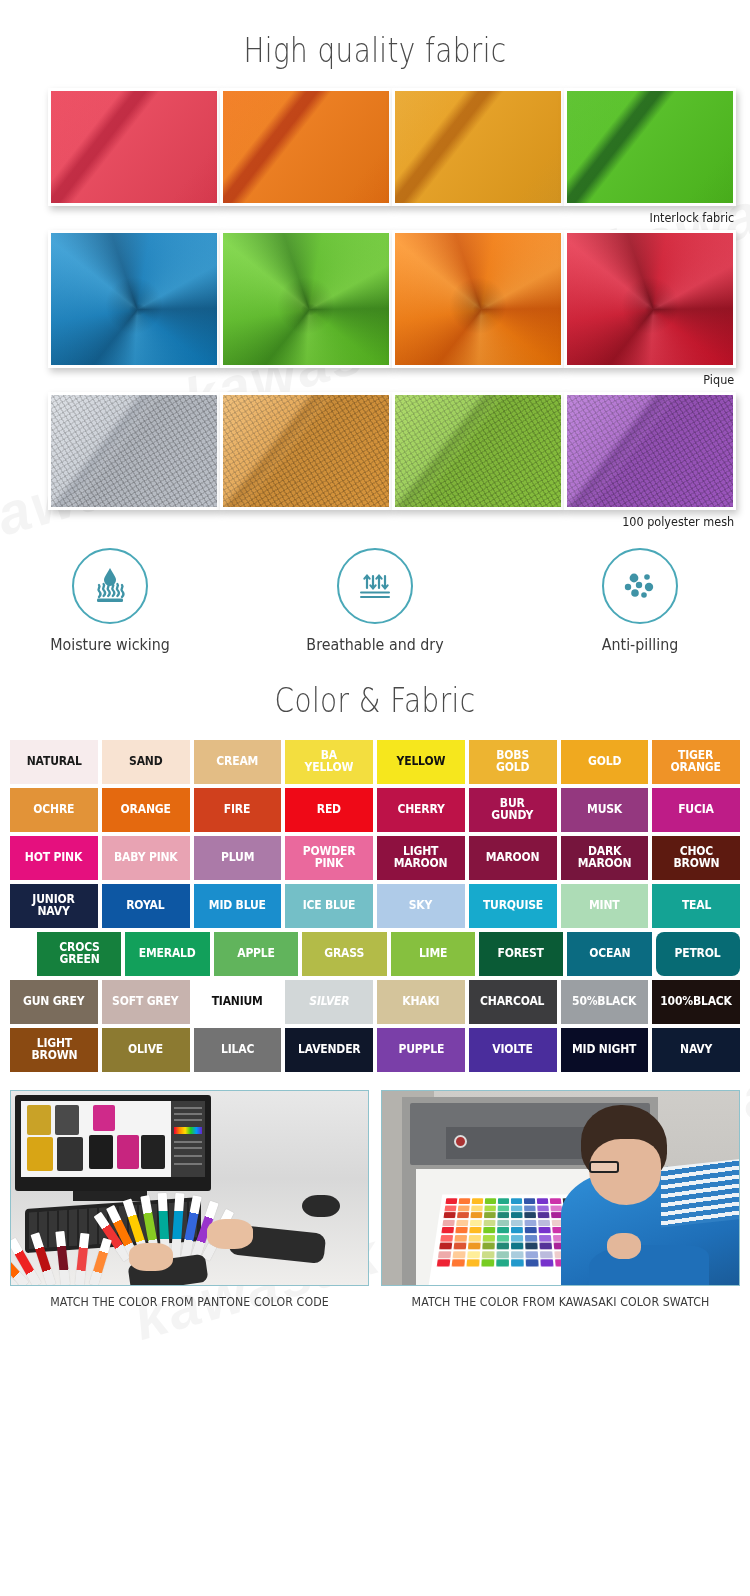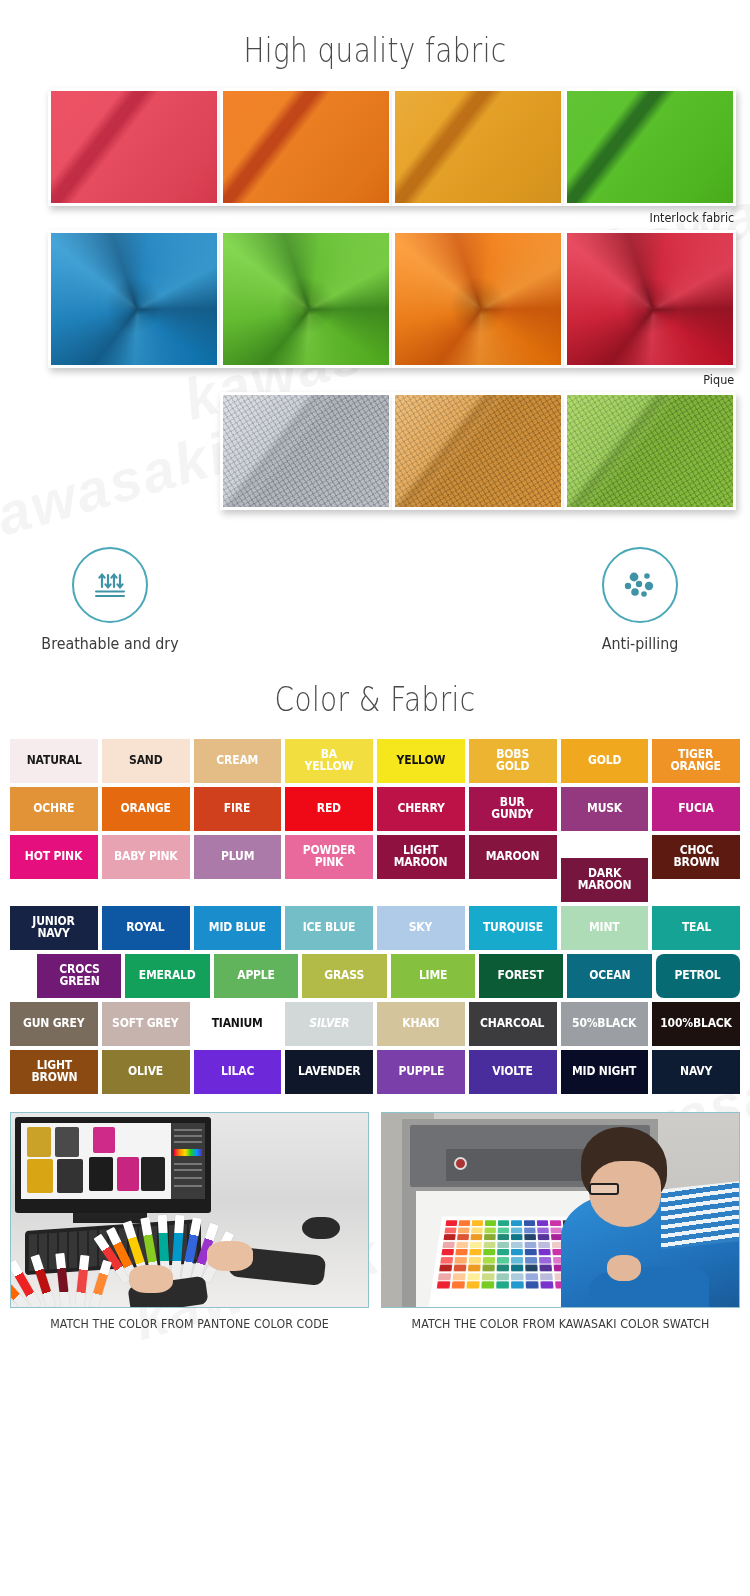--- a/index.html
+++ b/index.html
@@ -298,25 +298,48 @@
         <div class="fab-mesh" style="--c1:#e09b3e;--c2:#edb463;--cd:#c07c22;"></div>
       </div>
       <div class="cap-spacer"></div>
     </div>
     <div class="fabric-cell">
       <div class="swatch">
         <div class="fab-mesh" style="--c1:#8cc63f;--c2:#a0d44f;--cd:#6fa52a;"></div>
       </div>
       <div class="cap-spacer"></div>
     </div>
+    <div class="fabric-cell">
+      <div class="swatch">
+        <div class="fab-mesh" style="--c1:#a158c4;--c2:#b370d4;--cd:#7f3ba2;"></div>
+      </div>
+      <div class="fabric-caption">100 polyester mesh</div>
+    </div>
   </div>
 </div>
 
 <div class="features">
 
+  <div class="feature">
+    <div class="feat-circle">
+      <svg width="46" height="46" viewBox="0 0 46 46">
+        <path d="M23 5 C19 12 17 14.5 17 17 a6 6 0 0 0 12 0 C29 14.5 27 12 23 5 Z" fill="#3f93a6"></path>
+        <g stroke="#3f93a6" stroke-width="2.4" fill="none" stroke-linecap="round">
+          <path d="M12 22 c2 2 -2 4 0 6 s2 4 0 6"></path>
+          <path d="M16.6 21 c2 2 -2 4 0 6 s2 4 0 6"></path>
+          <path d="M21.2 21 c2 2 -2 4 0 6 s2 4 0 6"></path>
+          <path d="M25.8 21 c2 2 -2 4 0 6 s2 4 0 6"></path>
+          <path d="M30.4 21 c2 2 -2 4 0 6 s2 4 0 6"></path>
+          <path d="M35 22 c2 2 -2 4 0 6 s2 4 0 6"></path>
+        </g>
+        <rect x="10" y="35.5" width="26" height="3.4" rx="1.2" fill="#3f93a6"></rect>
+      </svg>
+    </div>
+    <div class="feature-label">Moisture wicking</div>
+  </div>
 
 
   <div class="feature">
     <div class="feat-circle">
       <svg width="46" height="46" viewBox="0 0 46 46">
         <g stroke="#3f93a6" stroke-width="2.2" fill="none" stroke-linecap="round">
           <path d="M15 25 V13"></path>
             <path d="M12.4 15.6 L15 12.6 L17.6 15.6"></path>
           <path d="M21 13 V25"></path>
             <path d="M18.4 22.4 L21 25.4 L23.6 22.4"></path>
@@ -467,21 +490,21 @@
         <span>
           <div>LIGHT</div>
           <div>MAROON</div>
         </span>
       </div>
       <div class="color-cell" style="background: rgb(133, 20, 63); color: rgb(255, 255, 255);">
         <span>
           <div>MAROON</div>
         </span>
       </div>
-      <div class="color-cell" style="background: rgb(118, 21, 61); color: rgb(255, 255, 255); margin-top: 23px;">
+      <div class="color-cell" style="background: rgb(118, 21, 61); color: rgb(255, 255, 255);">
         <span>
           <div>DARK</div>
           <div>MAROON</div>
         </span>
       </div>
       <div class="color-cell" style="background: rgb(93, 26, 16); color: rgb(255, 255, 255);">
         <span>
           <div>CHOC</div>
           <div>BROWN</div>
         </span>
@@ -524,21 +547,21 @@
           <div>MINT</div>
         </span>
       </div>
       <div class="color-cell" style="background: rgb(20, 163, 148); color: rgb(255, 255, 255);">
         <span>
           <div>TEAL</div>
         </span>
       </div>
     </div>
     <div class="color-row">
-      <div class="color-cell" style="background: #701a75; color: rgb(255, 255, 255); margin-left: 27px;">
+      <div class="color-cell" style="background: #15803d; color: rgb(255, 255, 255); margin-left: 27px;">
         <span>
           <div>CROCS</div>
           <div>GREEN</div>
         </span>
       </div>
       <div class="color-cell" style="background: rgb(18, 160, 91); color: rgb(255, 255, 255);">
         <span>
           <div>EMERALD</div>
         </span>
       </div>
@@ -620,21 +643,21 @@
         <span>
           <div>LIGHT</div>
           <div>BROWN</div>
         </span>
       </div>
       <div class="color-cell" style="background: rgb(140, 122, 49); color: rgb(255, 255, 255);">
         <span>
           <div>OLIVE</div>
         </span>
       </div>
-      <div class="color-cell" style="background: #6d28d9; color: rgb(255, 255, 255);">
+      <div class="color-cell" style="background: #737373; color: rgb(255, 255, 255);">
         <span>
           <div>LILAC</div>
         </span>
       </div>
       <div class="color-cell" style="background: #0f172a; color: rgb(255, 255, 255);">
         <span>
           <div>LAVENDER</div>
         </span>
       </div>
       <div class="color-cell" style="background: rgb(122, 63, 168); color: rgb(255, 255, 255);">

